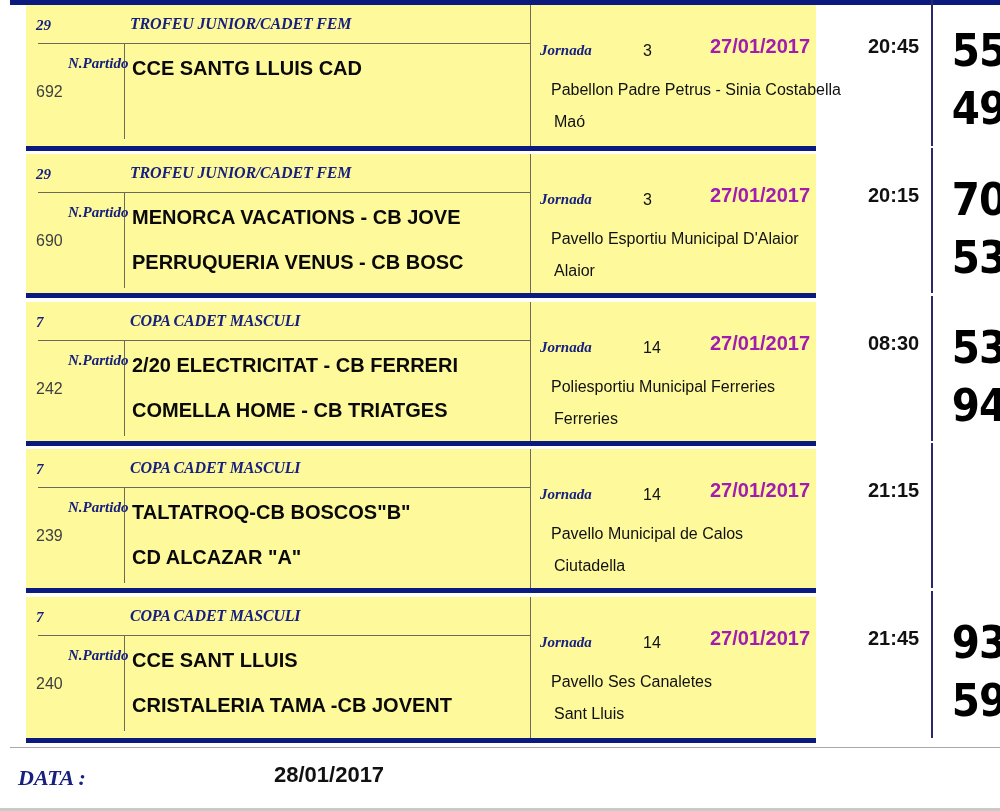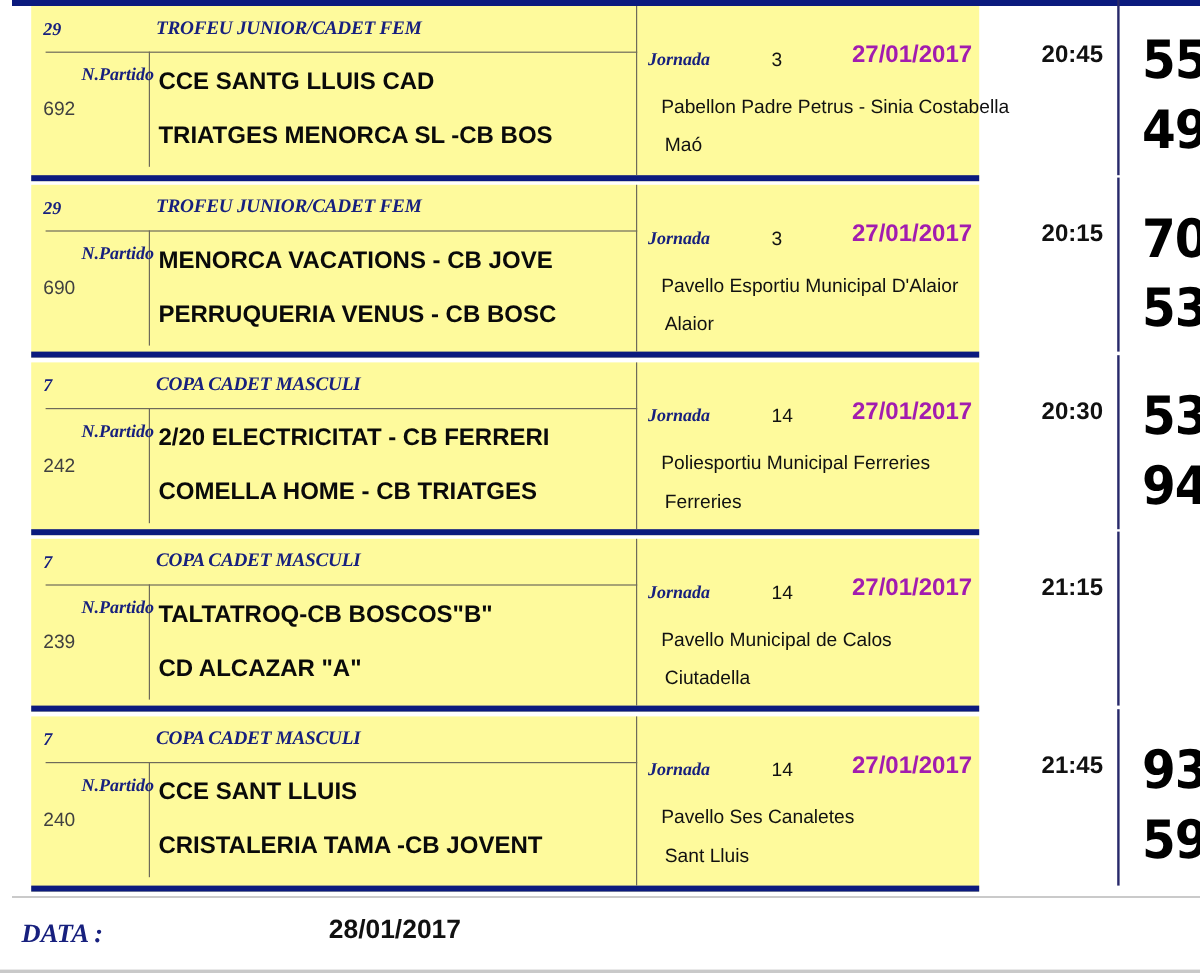--- a/index.html
+++ b/index.html
@@ -102,21 +102,20 @@
 <div class="card" style="top:5px; height:141px;">
   <span class="cat-num">29</span>
   <span class="cat-name">TROFEU JUNIOR/CADET FEM</span>
   <div class="hline"></div>
   <div class="vline-left"></div>
   <div class="vline-mid"></div>
   <div class="vline-right"></div>
   <span class="np-label">N.Partido</span>
   <span class="np-value">692</span>
   <span class="team home">CCE SANTG LLUIS CAD</span>
-  <span class="team away">TRIATGES MENORCA SL -CB BOS</span>
   <span class="jornada-label">Jornada</span>
   <span class="jornada-value">3</span>
   <span class="match-date">27/01/2017</span>
   <span class="match-time">20:45</span>
   <span class="venue">Pabellon Padre Petrus - Sinia Costabella</span>
   <span class="city">Maó</span>
   <span class="score home">55</span>
   <span class="score away">49</span>
 </div>
 
@@ -148,21 +147,21 @@
   <div class="vline-left"></div>
   <div class="vline-mid"></div>
   <div class="vline-right"></div>
   <span class="np-label">N.Partido</span>
   <span class="np-value">242</span>
   <span class="team home">2/20 ELECTRICITAT - CB FERRERI</span>
   <span class="team away">COMELLA HOME - CB TRIATGES</span>
   <span class="jornada-label">Jornada</span>
   <span class="jornada-value">14</span>
   <span class="match-date">27/01/2017</span>
-  <span class="match-time">20:30</span>
+  <span class="match-time">08:30</span>
   <span class="venue">Poliesportiu Municipal Ferreries</span>
   <span class="city">Ferreries</span>
   <span class="score home">53</span>
   <span class="score away">94</span>
 </div>
 
 <div class="card" style="top:449px; height:139px;">
   <span class="cat-num">7</span>
   <span class="cat-name">COPA CADET MASCULI</span>
   <div class="hline"></div>

